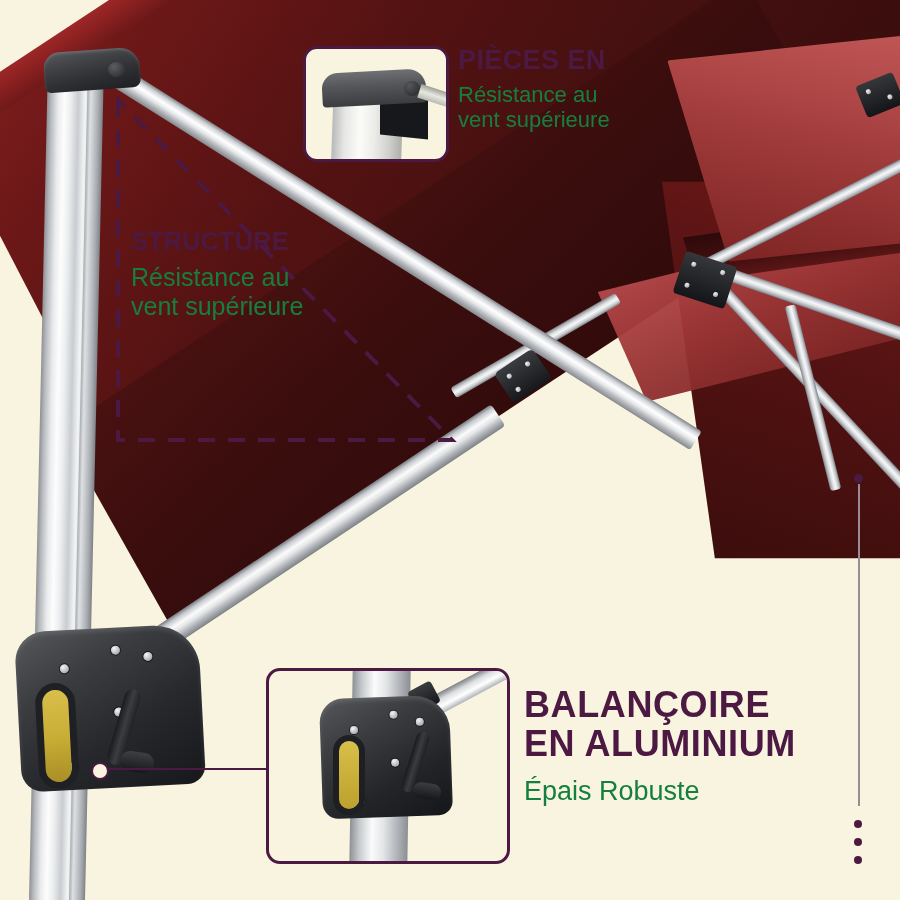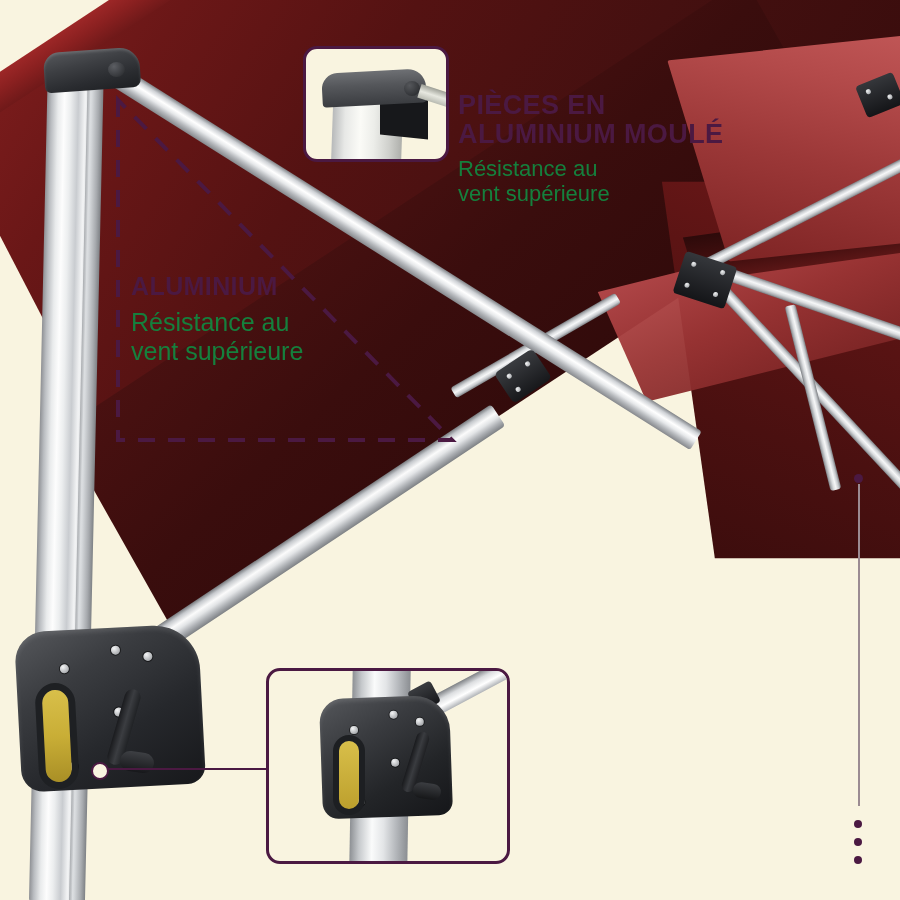--- a/index.html
+++ b/index.html
@@ -214,21 +214,21 @@
 
   
   #measure-line{left:858px;top:484px;width:2px;height:322px;background:#9b8b92;}
   #measure-dot{left:854px;top:474px;width:9px;height:9px;border-radius:50%;background:#4b1942;}
   .measure-tick{position:absolute;left:854px;width:8px;height:8px;border-radius:50%;background:#4b1942;}
   #measure-tick-1{top:820px;}
   #measure-tick-2{top:838px;}
   #measure-tick-3{top:856px;}
 
   
-  .feature{position:absolute;margin-top:45px;}
+  .feature{position:absolute;}
   .f-title{
     color:#4b1942;font-weight:bold;letter-spacing:.4px;
     line-height:1.08;
   }
   .f-sub{
     color:#15803d;line-height:1.14;
   }
   #feature-cast{left:458px;top:46px;}
   #feature-cast .f-title{font-size:27px;}
   #feature-cast .f-sub{font-size:22px;margin-top:7px;}
@@ -329,32 +329,40 @@
       <span class="scr" style="left:34px;top:100px;"></span>
     </div>
     <div class="b-slot"></div>
     <div class="b-lever"></div>
     <div class="b-lever-knob"></div>
   </div>
 
   <div class="feature" id="feature-cast">
     <div class="f-title">
       <div class="nowrap">PIÈCES EN</div>
-      <div class="nowrap">ALUMINIUM MOULÉ</div>
     </div>
     <div class="f-sub">
       <div class="nowrap">Résistance au</div>
       <div class="nowrap">vent supérieure</div>
     </div>
   </div>
 
   <div class="feature" id="feature-triangle">
     <div class="f-title">
-      <div class="nowrap">ALUMINIUM</div>
+      <div class="nowrap">STRUCTURE</div>
     </div>
     <div class="f-sub">
       <div class="nowrap">Résistance au</div>
       <div class="nowrap">vent supérieure</div>
     </div>
   </div>
 
+  <div class="feature" id="feature-swing">
+    <div class="f-title">
+      <div class="nowrap">BALANÇOIRE</div>
+      <div class="nowrap">EN ALUMINIUM</div>
+    </div>
+    <div class="f-sub">
+      <div class="nowrap">Épais Robuste</div>
+    </div>
+  </div>
 
 </div>
 
 </body></html>

